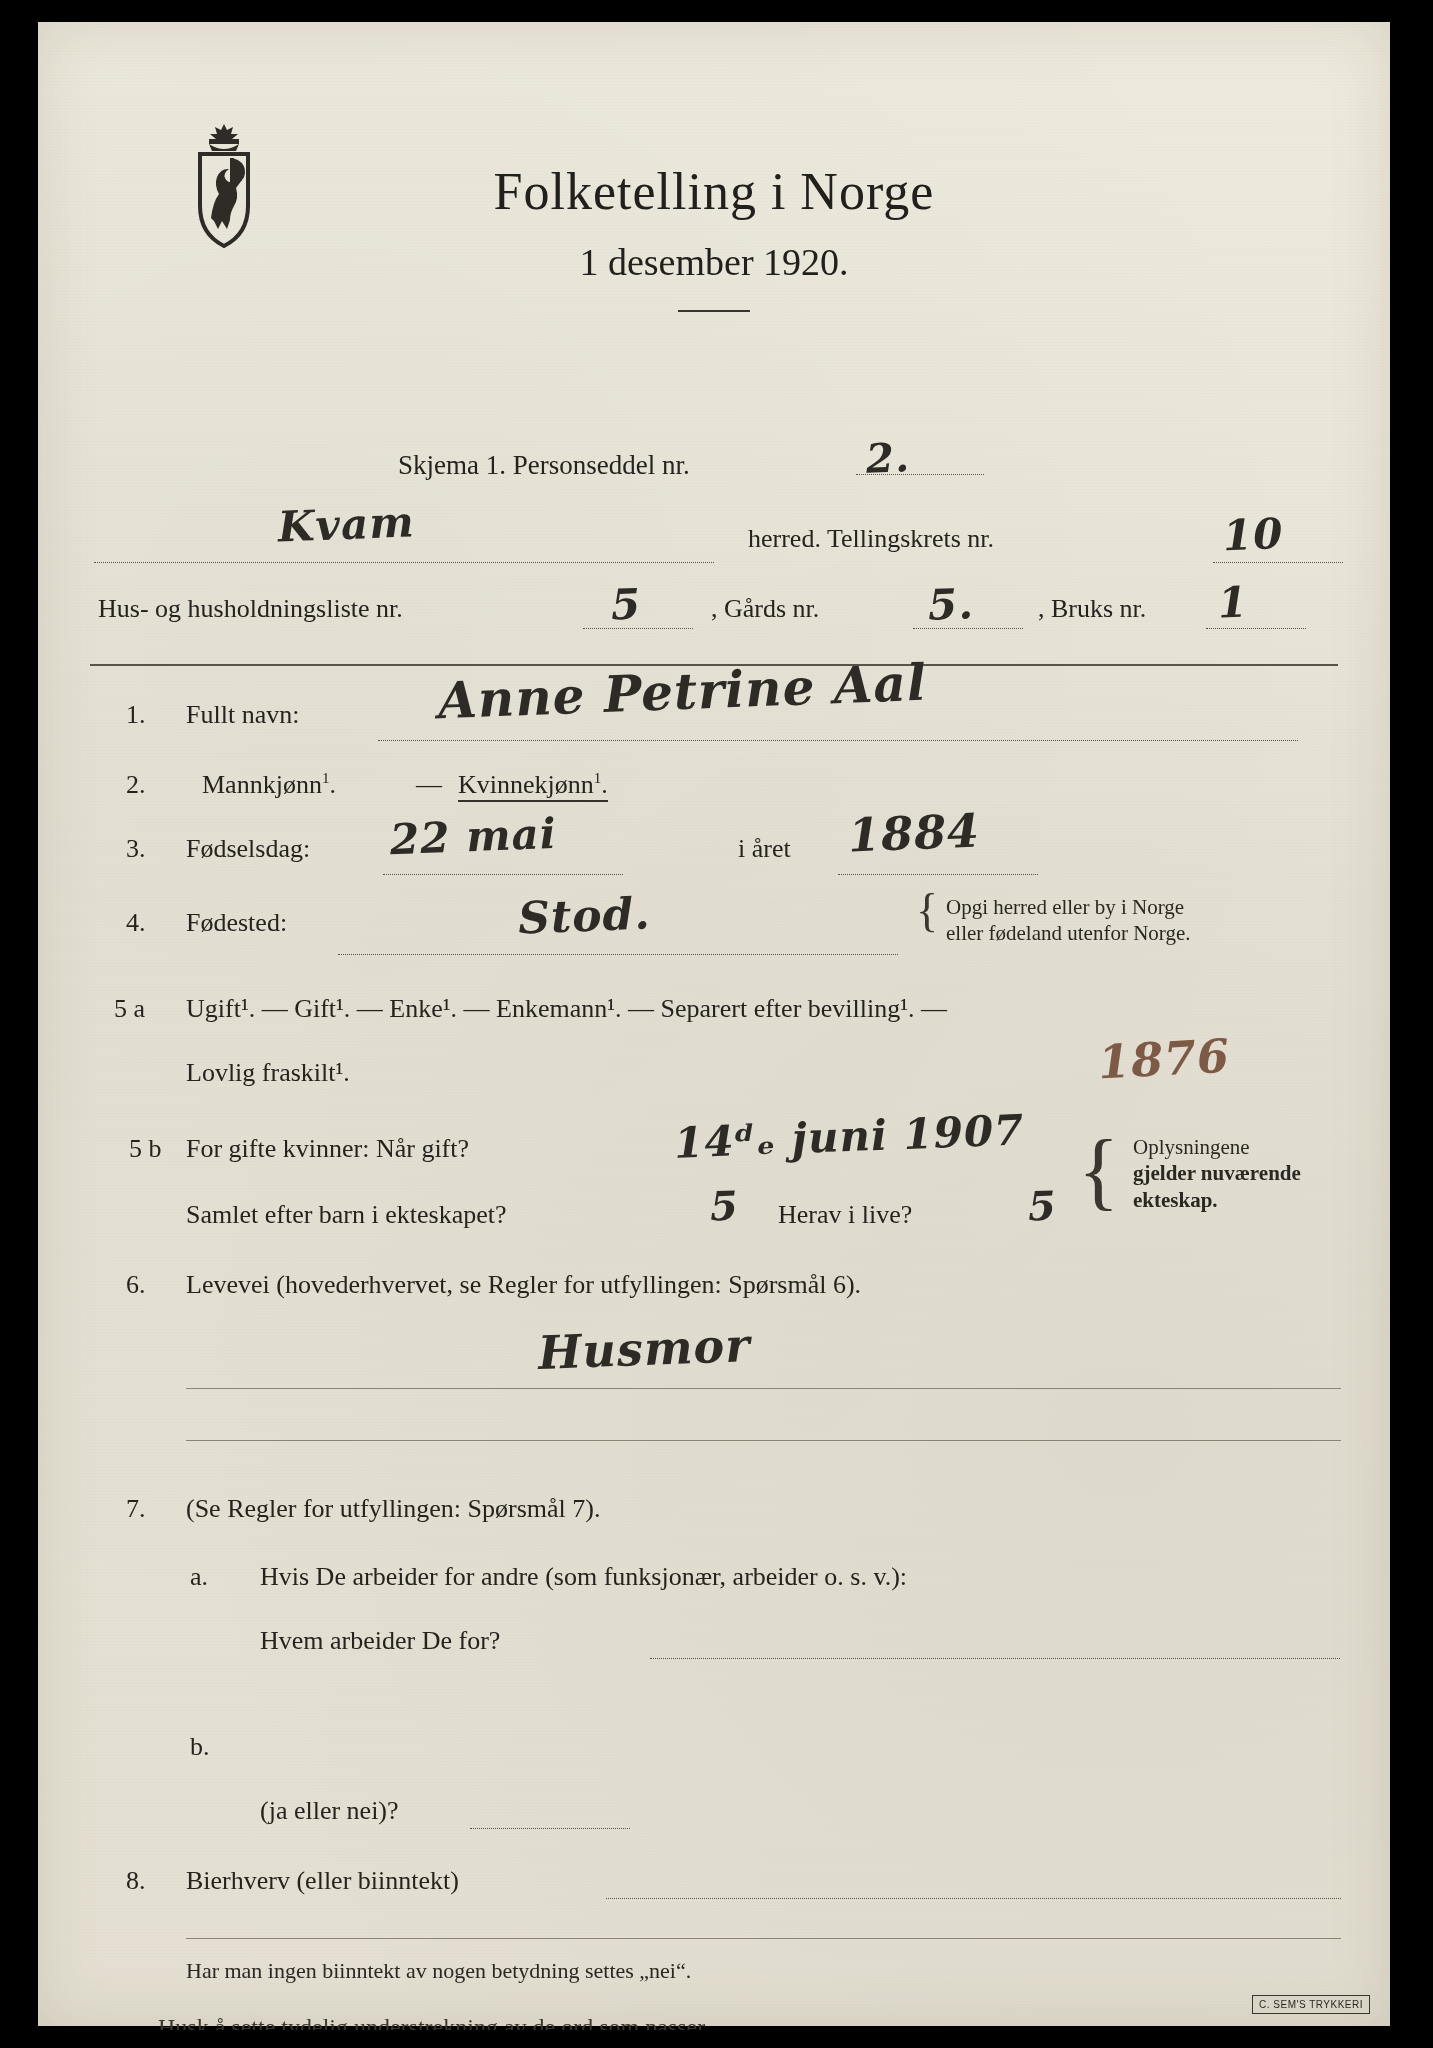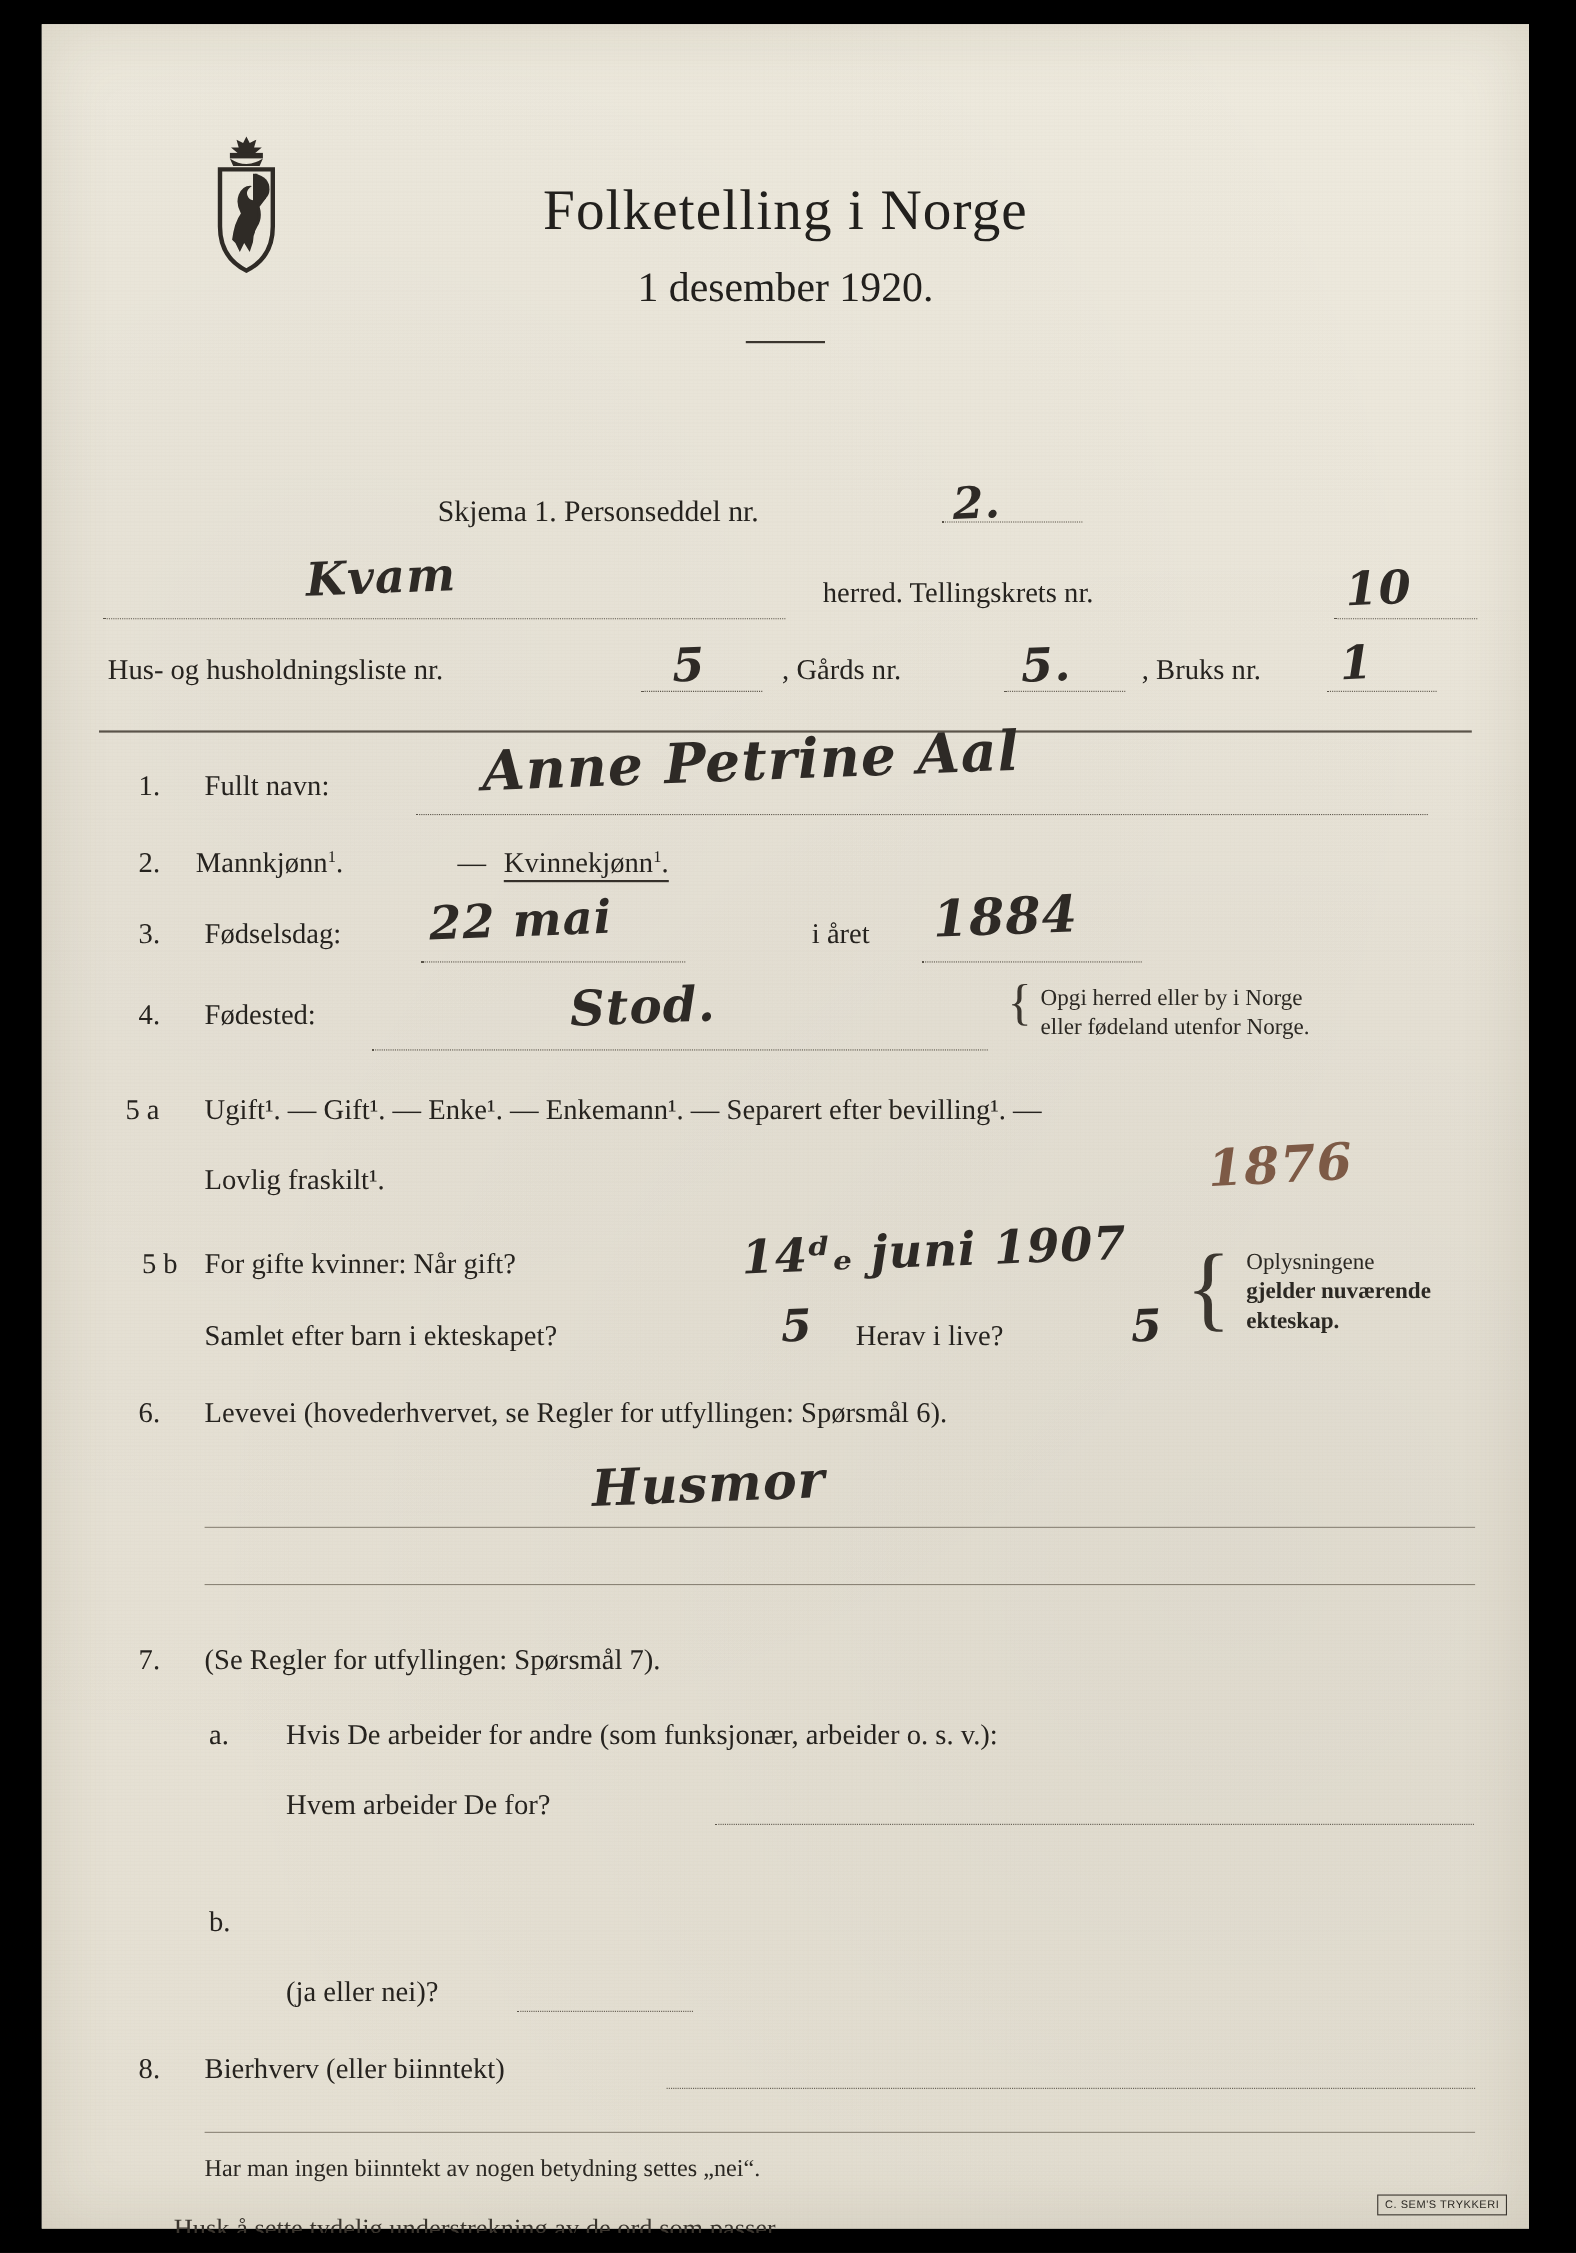--- a/index.html
+++ b/index.html
@@ -232,21 +232,21 @@
   <div class="hline thick" style="left:52px; top:642px; width:1248px;"></div>
 
   <div class="num" style="left:88px; top:678px;">1.</div>
   <div class="row" style="left:148px; top:678px;">Fullt navn:</div>
   <div class="row" style="left:400px; top:640px;">
     <span class="hand" style="font-size:50px;">Anne Petrine Aal</span>
   </div>
   <div class="dotline" style="left:340px; top:718px; width:920px;"></div>
 
   <div class="num" style="left:88px; top:748px;">2.</div>
-  <div class="row" style="left:140px; top:748px;"><span>Mannkjønn</span><span class="sup">1</span>.</div>
+  <div class="row" style="left:164px; top:748px;"><span>Mannkjønn</span><span class="sup">1</span>.</div>
   <div class="row" style="left:378px; top:748px;">—</div>
   <div class="row underline-hand" style="left:420px; top:748px;"><span>Kvinnekjønn</span><span class="sup">1</span>.</div>
 
   <div class="num" style="left:88px; top:812px;">3.</div>
   <div class="row" style="left:148px; top:812px;">Fødselsdag:</div>
   <div class="row" style="left:352px; top:790px;">
     <span class="hand" style="font-size:42px;">22 mai</span>
   </div>
   <div class="dotline" style="left:345px; top:852px; width:240px;"></div>
   <div class="row" style="left:700px; top:812px;">i året</div>

